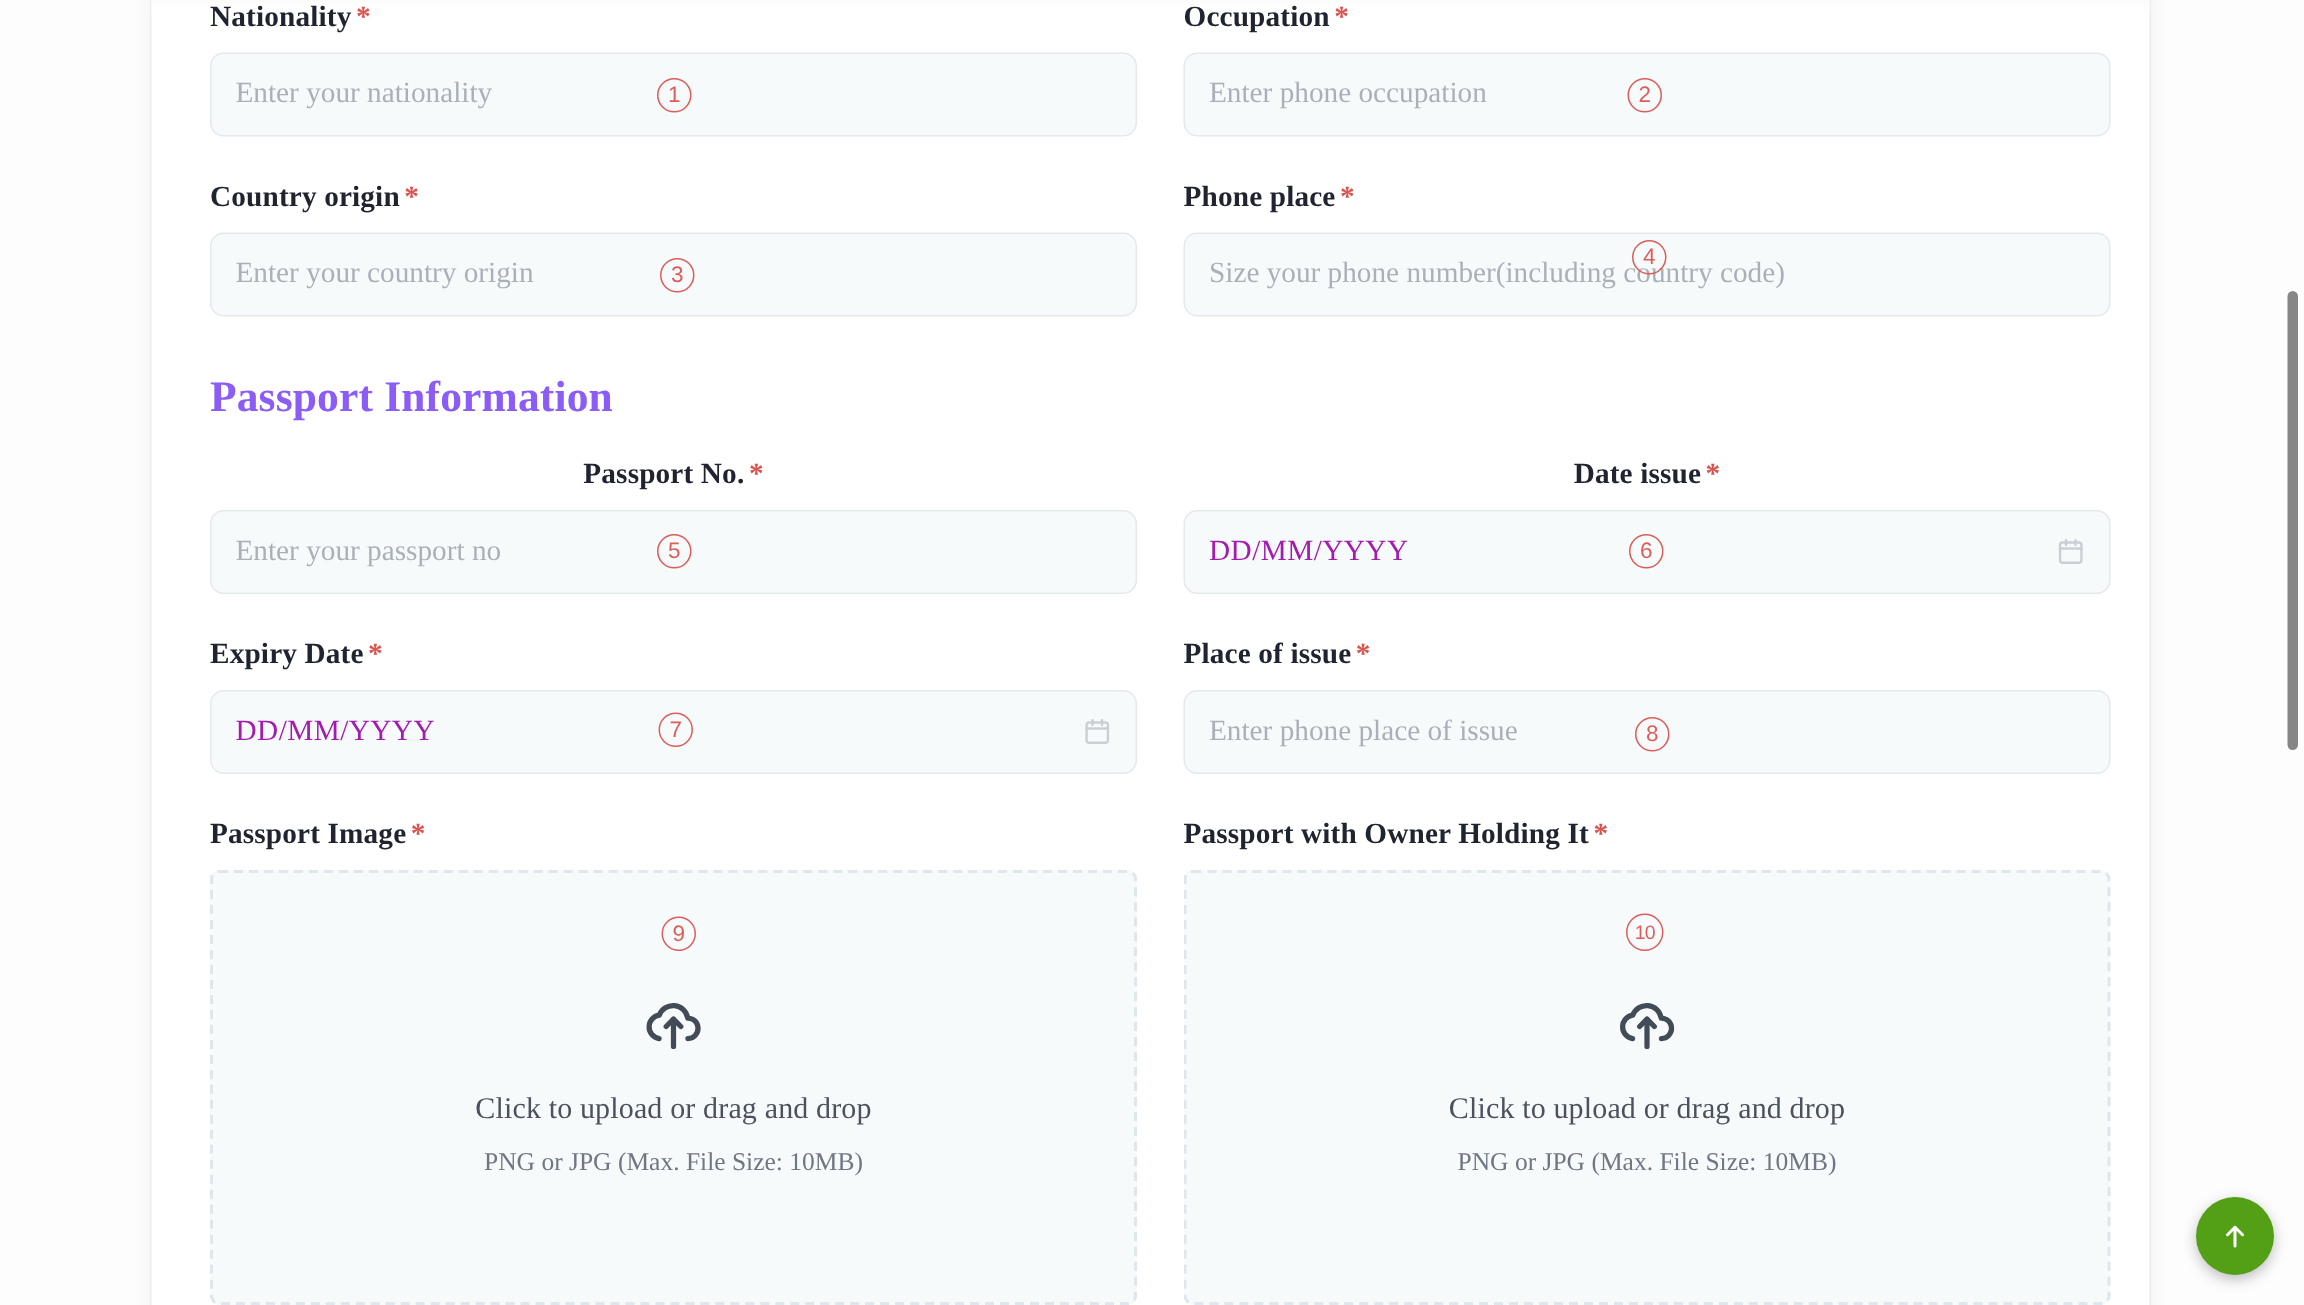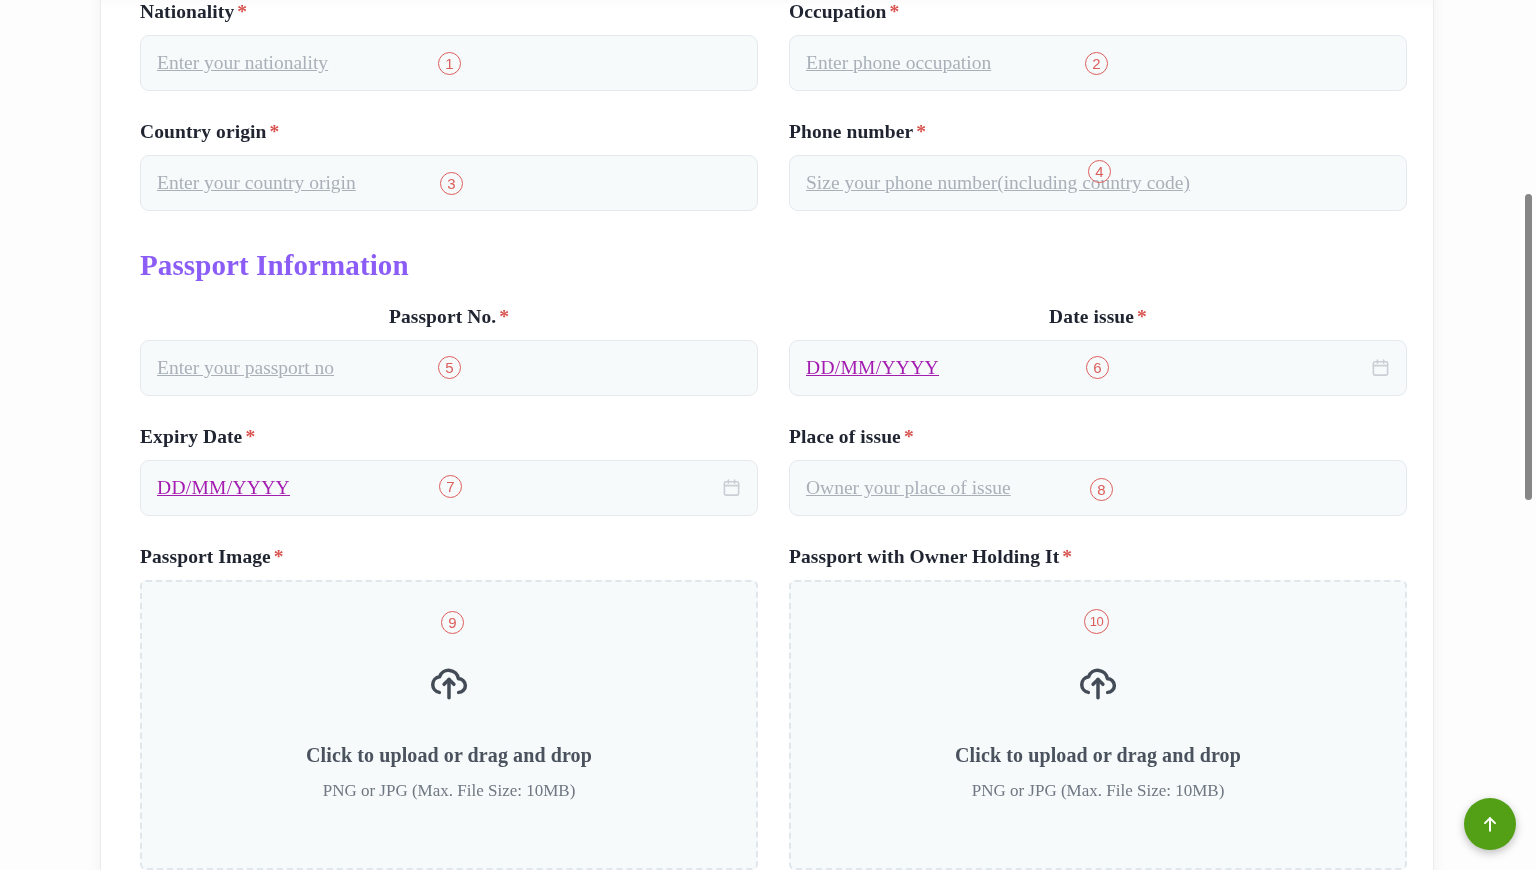--- a/index.html
+++ b/index.html
@@ -89,21 +89,20 @@
     display: flex;
     align-items: center;
     padding: 0 16px;
   }
   .placeholder {
     font-size: 19.5px;
     color: #a9b0b8;
     font-family: "Liberation Serif", "DejaVu Serif", serif;
     line-height: 1;
     white-space: nowrap;
-    text-decoration: underline;
   }
   .placeholder.date {
     color: #a21caf;
     letter-spacing: 0.3px;
   }
 
   .cal-icon {
     position: absolute;
     right: 16px;
     top: 50%;
@@ -160,23 +159,23 @@
     align-items: center;
     padding-top: 78px;
   }
   .cloud-icon {
     width: 42px;
     height: 42px;
     color: #434b57;
     display: block;
   }
   .upload-main {
-    margin-top: 42px;
+    margin-top: 26px;
     font-size: 20px;
-    font-weight: 700;
+    font-weight: 400;
     color: #4a525e;
     letter-spacing: 0.1px;
   }
   .upload-sub {
     margin-top: 14px;
     font-size: 17px;
     color: #6f7782;
   }
 
   
@@ -268,21 +267,21 @@
         <div class="field-wrap">
           <div class="input-box">
             <span class="placeholder">Enter your country origin</span>
           </div>
           <div class="marker one-digit" style="left:300px; top:17px;">3</div>
         </div>
       </div>
 
       <div class="col">
         <div class="field-label">
-          <span>Phone number</span><span class="req">*</span>
+          <span>Phone place</span><span class="req">*</span>
         </div>
         <div class="field-wrap">
           <div class="input-box">
             <span class="placeholder">Size your phone number(including country code)</span>
           </div>
           <div class="marker one-digit" style="left:299px; top:5px;">4</div>
         </div>
       </div>
 
     </div>
@@ -342,21 +341,21 @@
           <div class="marker one-digit" style="left:299px; top:15px;">7</div>
         </div>
       </div>
 
       <div class="col">
         <div class="field-label">
           <span>Place of issue</span><span class="req">*</span>
         </div>
         <div class="field-wrap">
           <div class="input-box">
-            <span class="placeholder">Owner your place of issue</span>
+            <span class="placeholder">Enter phone place of issue</span>
           </div>
           <div class="marker one-digit" style="left:301px; top:18px;">8</div>
         </div>
       </div>
 
     </div>
 
     <div class="row mt-row">
 
       <div class="col">

